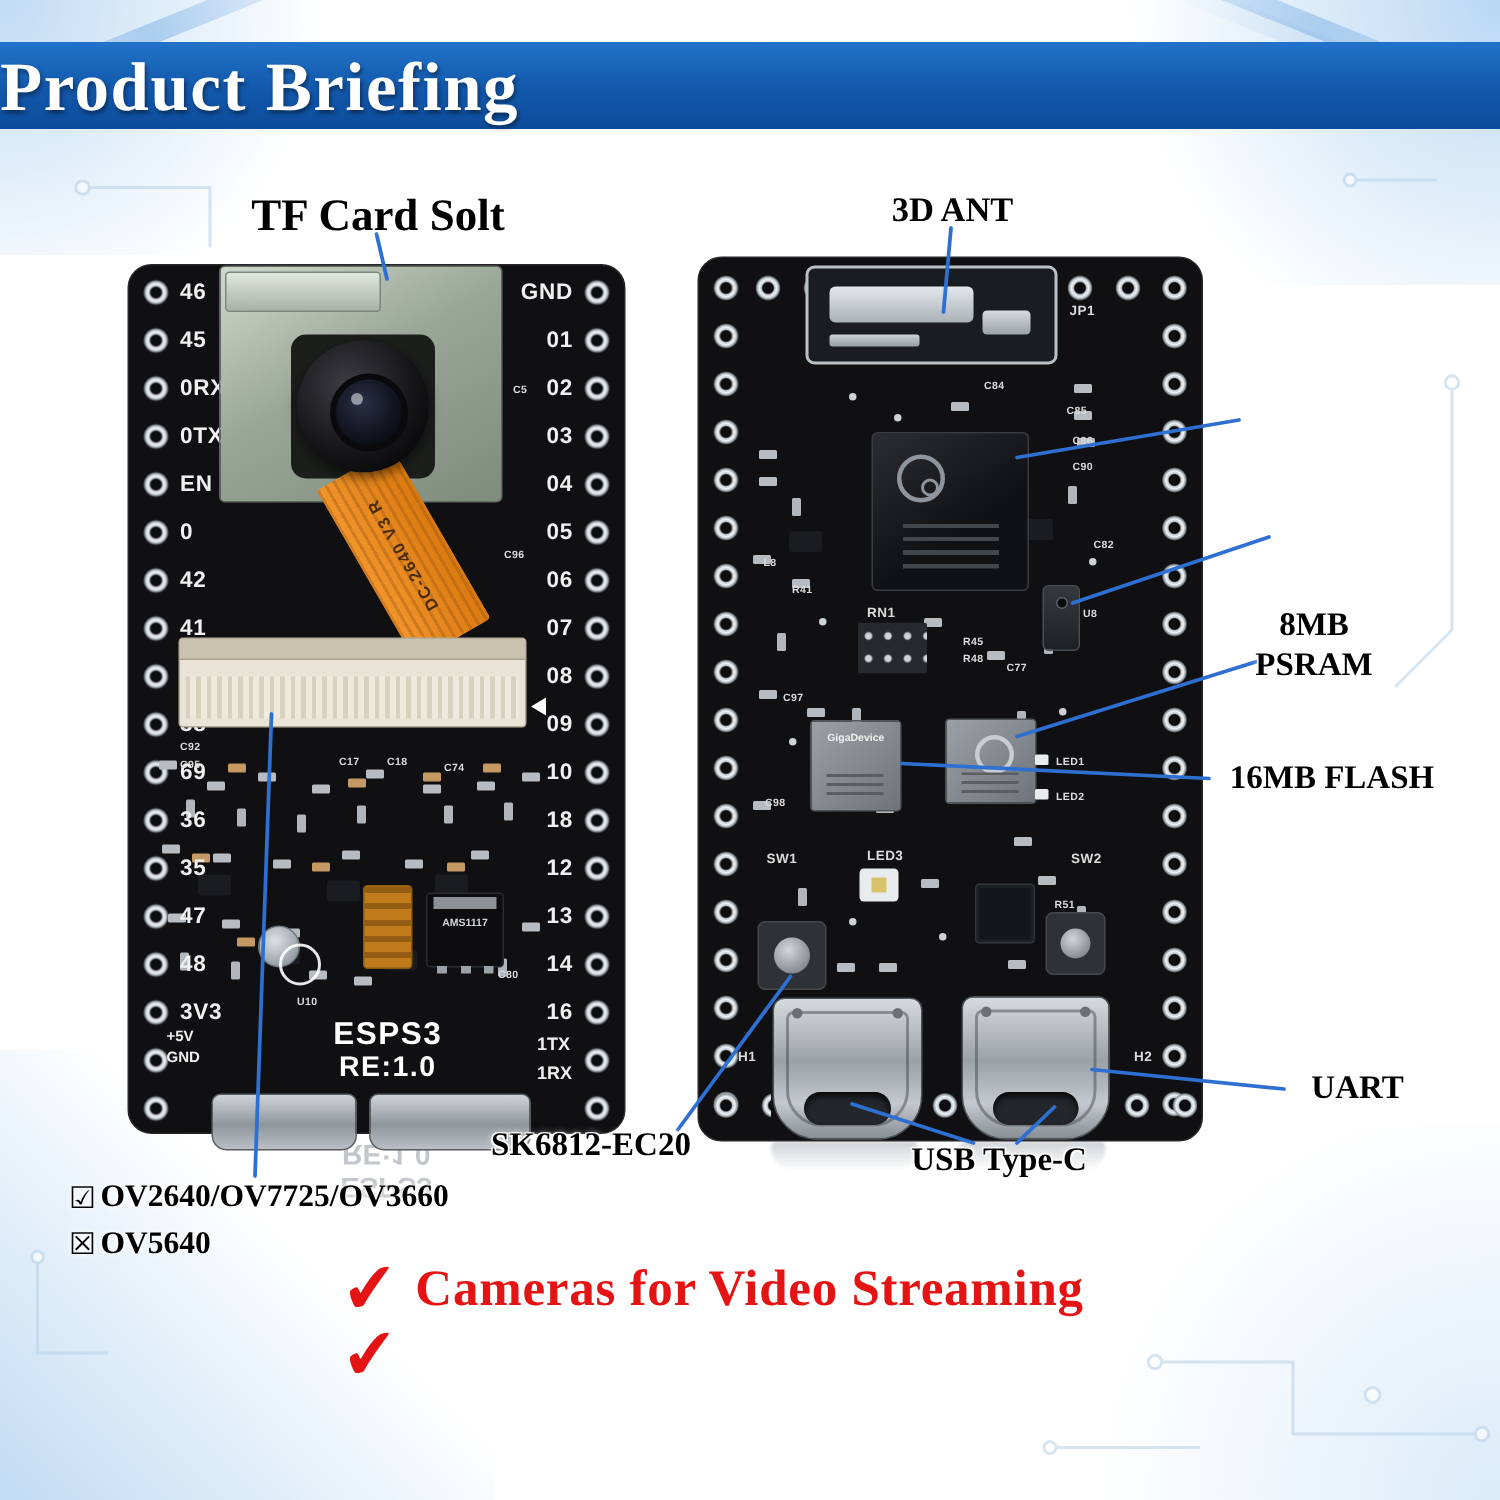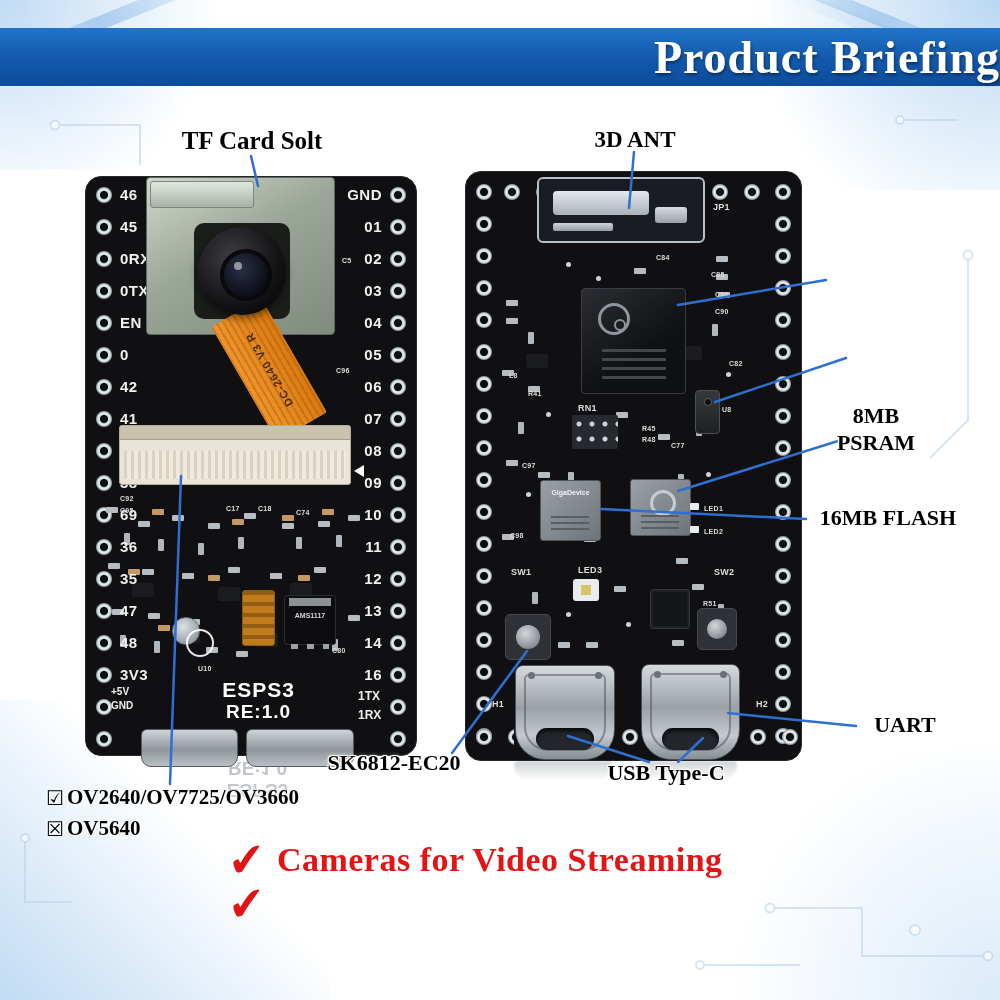--- a/index.html
+++ b/index.html
@@ -20,21 +20,21 @@
             background:linear-gradient(90deg, rgba(130,180,230,0), rgba(130,180,230,.55), rgba(130,180,230,0)); }
   .streak.s1 { left:-40px; top:16px; width:280px; transform:rotate(-22deg); }
   .streak.s2 { right:-40px; top:12px; width:320px; transform:rotate(22deg); }
   .streak.s3 { right:-90px; top:44px; width:320px; transform:rotate(22deg); opacity:.5; }
 
   .bg-traces { position:absolute; left:0; top:0; z-index:0; opacity:.6; }
 
   
   .header-band { position:absolute; left:0; top:28px; width:1000px; height:58px; z-index:5;
                  background:linear-gradient(180deg,#2173c9 0%,#1258ab 55%,#0d4c9b 100%);
-                 display:flex; align-items:center; justify-content:flex-end; }
+                 display:flex; align-items:center; justify-content:flex-start; }
   .header-band h1 { margin:0; color:#fff; font:bold 46px "Liberation Serif",serif;
                     letter-spacing:1px; text-shadow:1px 2px 3px rgba(0,0,0,.45); }
 
   
   .board { position:absolute; background:#101013; border:1px solid #26262b; border-radius:16px; z-index:2; }
   .board-front { left:85px; top:176px; width:330px; height:578px; }
   .board-back  { left:465px; top:171px; width:335px; height:588px; }
 
   .holes { position:absolute; z-index:1; }
   .holes.v { width:30px;
@@ -251,21 +251,21 @@
         <div class="pin-label">01</div>
         <div class="pin-label">02</div>
         <div class="pin-label">03</div>
         <div class="pin-label">04</div>
         <div class="pin-label">05</div>
         <div class="pin-label">06</div>
         <div class="pin-label">07</div>
         <div class="pin-label">08</div>
         <div class="pin-label">09</div>
         <div class="pin-label">10</div>
-        <div class="pin-label">11</div>
+        <div class="pin-label">18</div>
         <div class="pin-label">12</div>
         <div class="pin-label">13</div>
         <div class="pin-label">14</div>
         <div class="pin-label">16</div>
       </div>
     <div class="pwr">
       <div>+5V</div>
       <div>GND</div>
     </div>
     <div class="txrx">
@@ -454,21 +454,21 @@
       <line x1="838" y1="441" x2="678" y2="491"></line>
       <line x1="806" y1="519" x2="601" y2="509"></line>
       <line x1="856" y1="726" x2="728" y2="713"></line>
       <line x1="452" y1="753" x2="527" y2="651"></line>
       <line x1="649" y1="762" x2="568" y2="736"></line>
       <line x1="678" y1="762" x2="703" y2="738"></line>
       <line x1="170" y1="784" x2="181" y2="476"></line>
     </g>
   </svg>
 
-  <div class="callout" style="left:162px; top:126px; width:180px; font-size:25px;">TF Card Solt</div>
+  <div class="callout" style="left:162px; top:126px; width:180px; font-size:30px;">TF Card Solt</div>
   <div class="callout" style="left:565px; top:126px; width:140px; font-size:23px;">3D ANT</div>
   <div class="callout" style="left:835px; top:403px; width:82px;">8MB PSRAM</div>
   <div class="callout" style="left:800px; top:505px; width:176px;">16MB FLASH</div>
   <div class="callout" style="left:855px; top:712px; width:100px;">UART</div>
   <div class="callout" style="left:318px; top:750px; width:152px;">SK6812-EC20</div>
   <div class="callout" style="left:600px; top:760px; width:132px;">USB Type-C</div>
 
   <div class="cam-opts">
 
       <div class="cam-opt">

